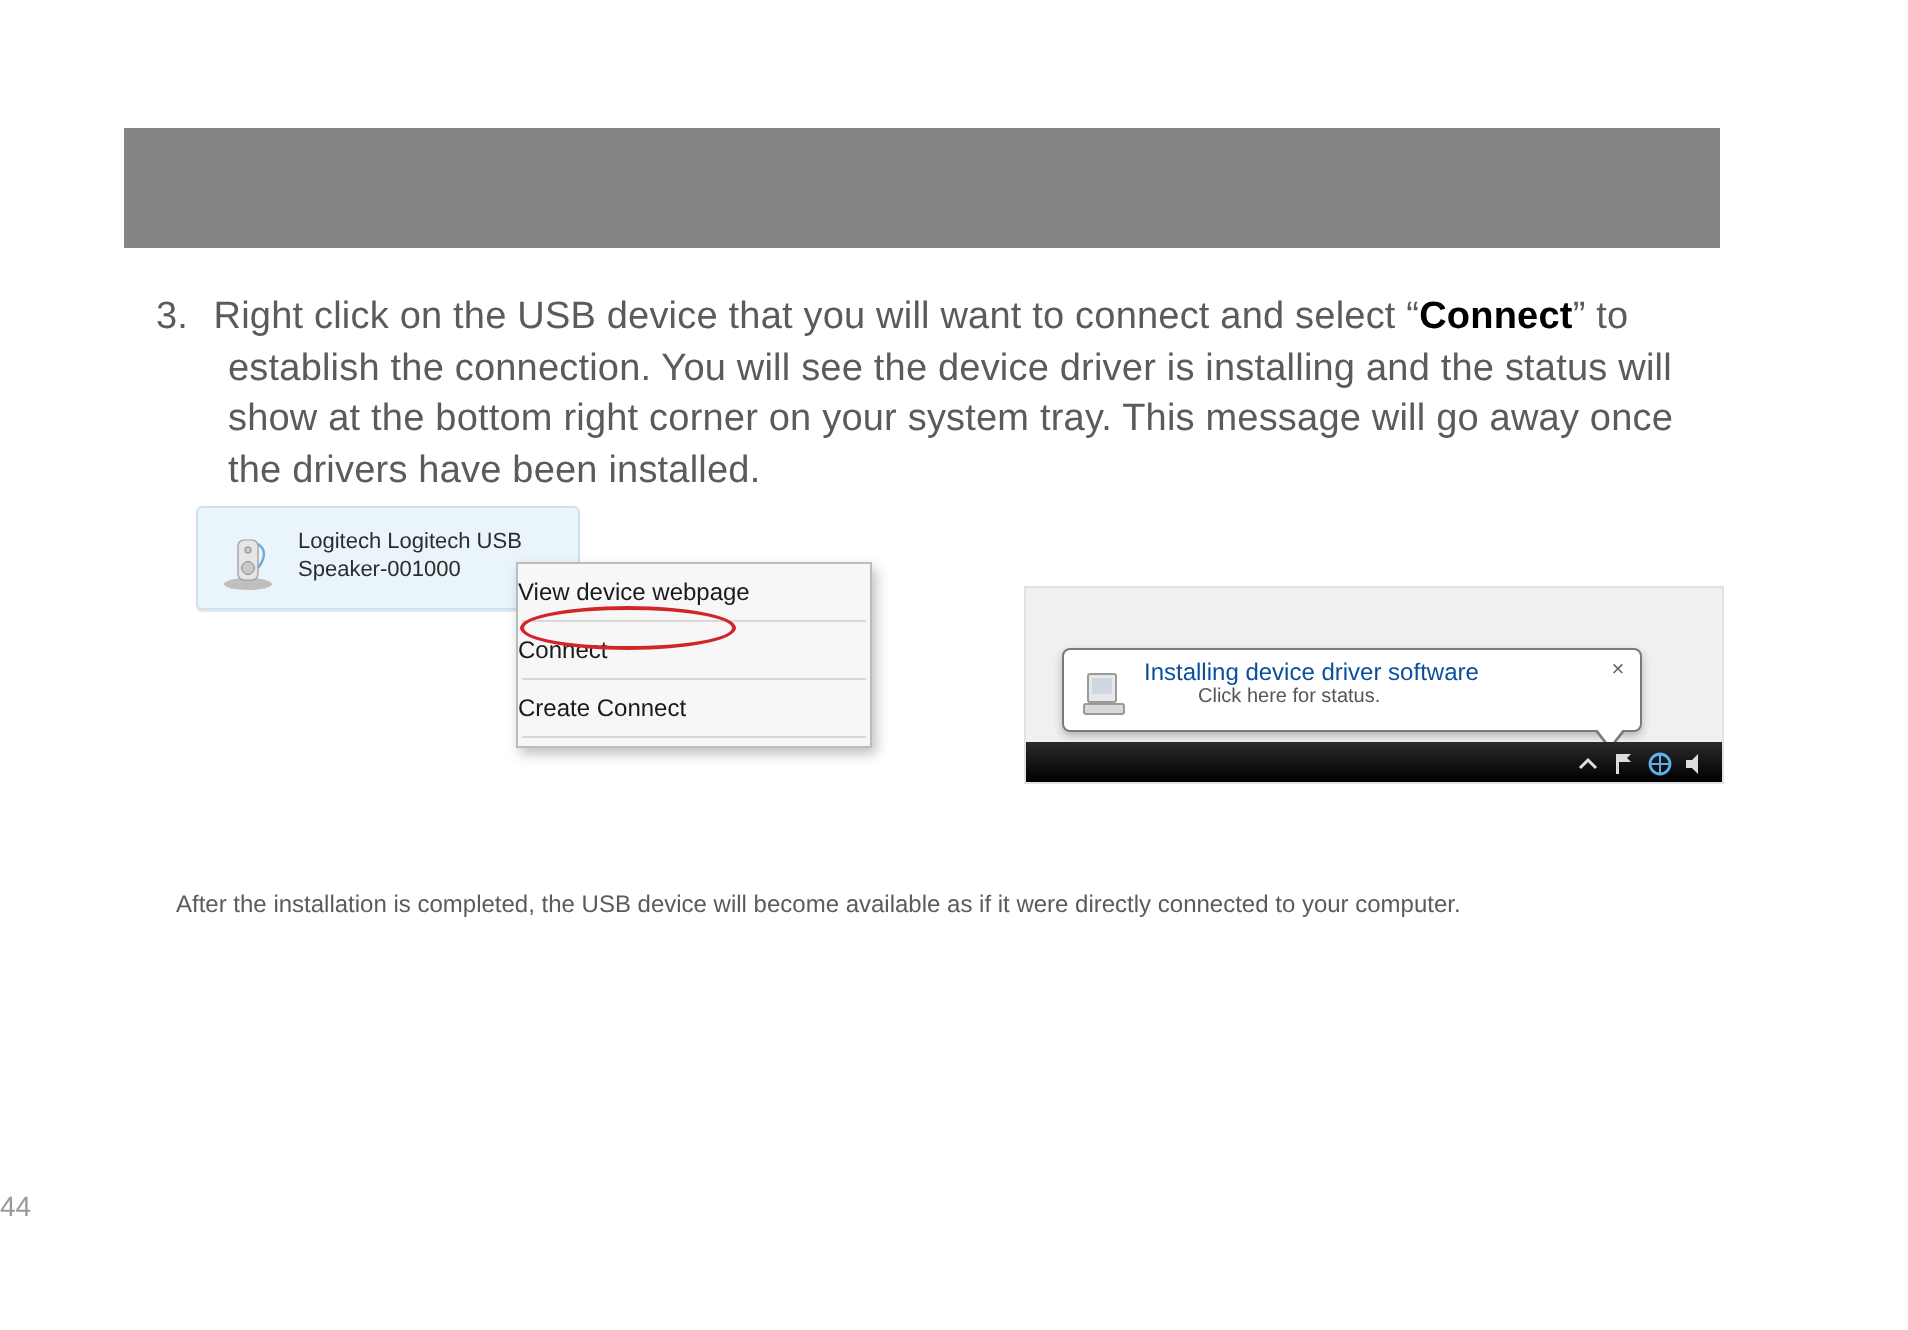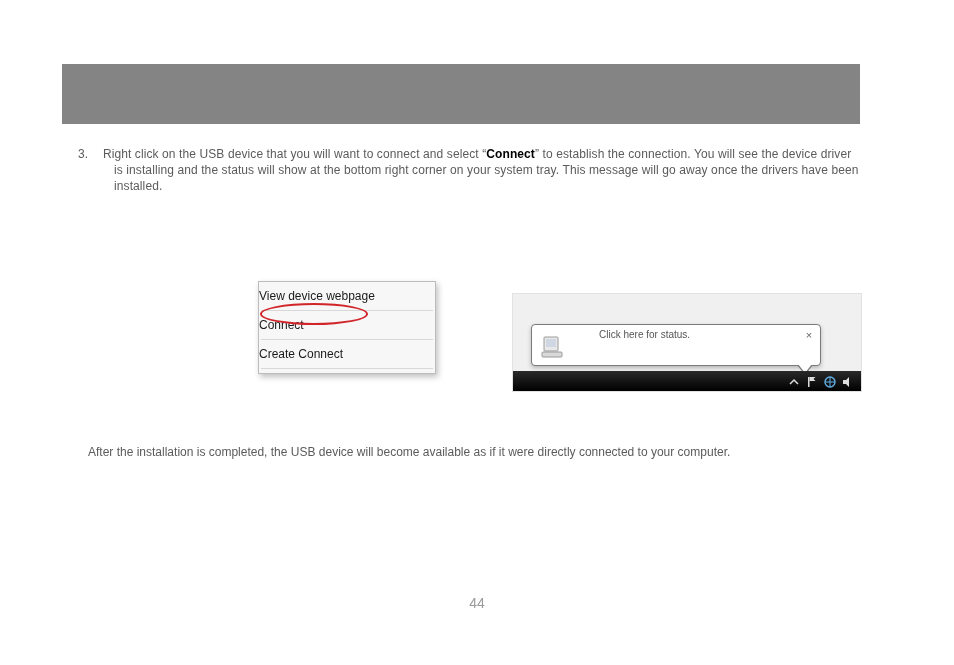--- a/index.html
+++ b/index.html
@@ -19,21 +19,21 @@
     top: 64px;
     width: 798px;
     height: 60px;
     background: #848484;
   }
   .body-text {
     position: absolute;
     left: 96px;
     top: 146px;
     width: 764px;
-    font-size: 12px;
+    font-size: 19px;
     line-height: 1.35;
     letter-spacing: 0.1px;
   }
   .body-text .num {
     display: inline-block;
   }
   .body-text .bold {
     font-weight: 700;
     color: #000;
   }
@@ -44,21 +44,21 @@
     top: 444px;
     width: 762px;
     font-size: 12px;
     line-height: 1.4;
   }
   .page-num {
     position: absolute;
     left: 0;
     right: 0;
     top: 595px;
-    text-align: center;
+    text-align: left;
     font-size: 14px;
     color: #9a9a9a;
   }
 
   
   .shot1 {
     position: absolute;
     left: 92px;
     top: 247px;
     width: 350px;
@@ -217,20 +217,35 @@
 <div class="grey-bar"></div>
 
 <div class="body-text">
   <div class="step-wrap">
     <span class="num">3.</span>&nbsp;
     <span>Right click on the USB device that you will want to connect and select “</span><span class="bold">Connect</span><span>” to establish the connection. You will see the device driver is installing and the status will show at the bottom right corner on your system tray. This message will go away once the drivers have been installed.</span>
   </div>
 </div>
 
 <div class="shot1">
+  <div class="device-card">
+    <div class="icon-box">
+      <svg viewBox="0 0 34 34" width="34" height="34">
+        <ellipse cx="17" cy="30" rx="12" ry="3" fill="#bfbfbf"></ellipse>
+        <rect x="12" y="8" width="10" height="20" rx="3" fill="#e6e6e6" stroke="#999" stroke-width="0.6"></rect>
+        <circle cx="17" cy="22" r="3.2" fill="#c9c9c9" stroke="#888" stroke-width="0.5"></circle>
+        <circle cx="17" cy="13" r="1.6" fill="#c9c9c9" stroke="#888" stroke-width="0.5"></circle>
+        <path d="M22 10 q6 4 0 12" fill="none" stroke="#6ea9d8" stroke-width="1.2"></path>
+      </svg>
+    </div>
+    <div class="dev-label">
+      <span>Logitech Logitech USB</span><br>
+      <span>Speaker-001000</span>
+    </div>
+  </div>
 
   <div class="context-menu">
     <div class="mi">View device webpage</div>
     <div class="sep"></div>
     <div class="mi">Connect</div>
     <div class="sep"></div>
     <div class="mi">Create Connect</div>
     <div class="sep"></div>
   </div>
 
@@ -239,20 +254,21 @@
 
 <div class="shot2">
   <div class="balloon">
     <div class="balloon-icon">
       <svg viewBox="0 0 28 28" width="28" height="28">
         <rect x="6" y="4" width="14" height="14" rx="1" fill="#e8e8e8" stroke="#9a9a9a" stroke-width="1"></rect>
         <rect x="8" y="6" width="10" height="8" fill="#cfd8e2"></rect>
         <rect x="4" y="19" width="20" height="5" rx="1" fill="#d8d8d8" stroke="#9a9a9a" stroke-width="1"></rect>
       </svg>
     </div>
+    <div class="title">Installing device driver software</div>
     <div class="sub">Click here for status.</div>
     <div class="close">×</div>
   </div>
   <div class="balloon-tail"></div>
   <div class="balloon-tail-inner"></div>
 
   <div class="taskbar"></div>
   <div class="tray-icons">
     <div class="ti">
       <svg viewBox="0 0 14 14" width="14" height="14">

